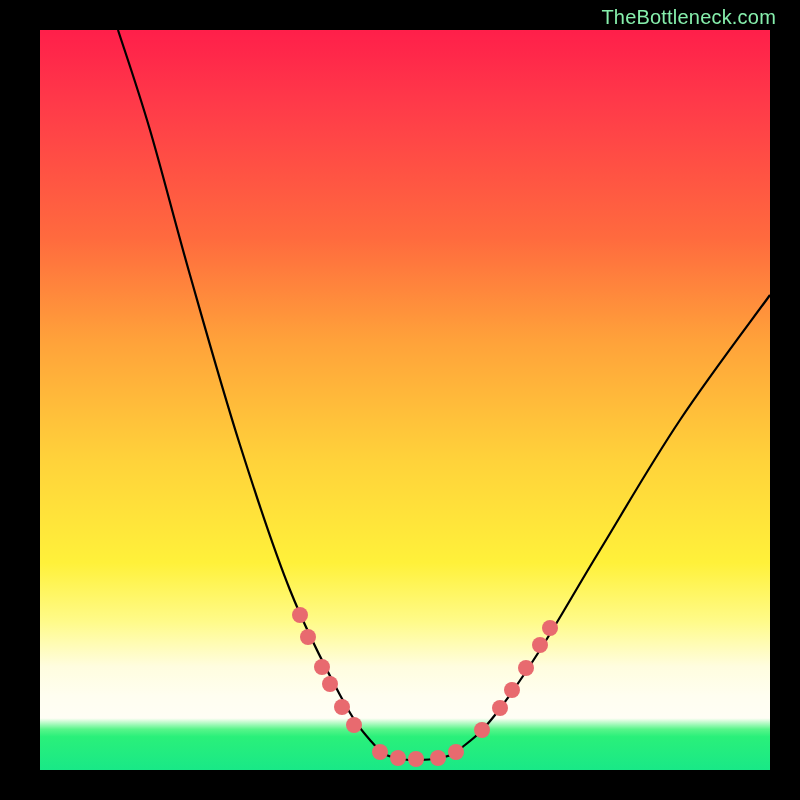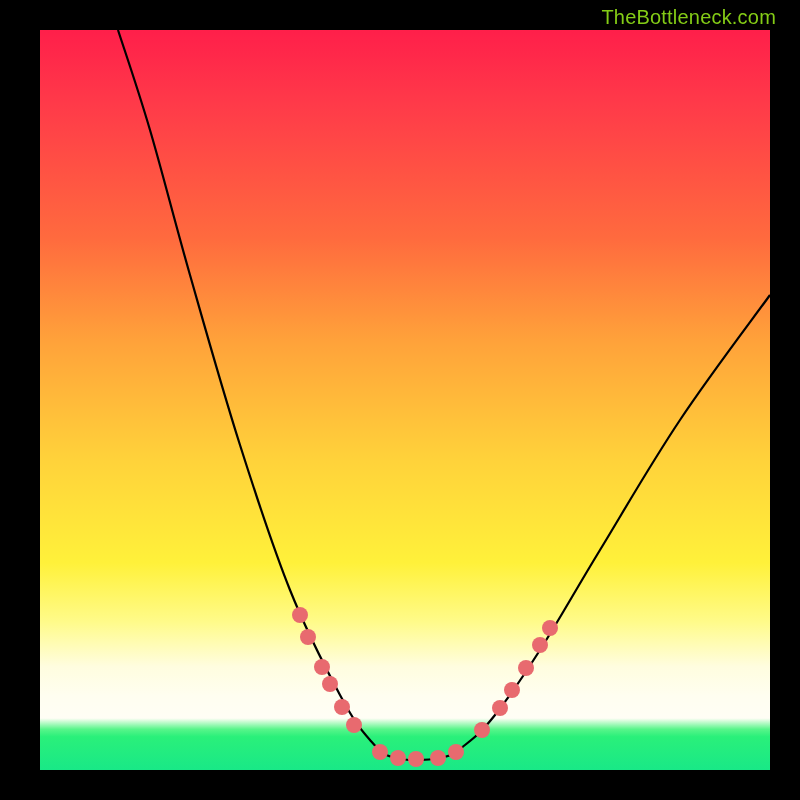--- a/index.html
+++ b/index.html
@@ -39,21 +39,21 @@
       #fffef5 93%,
       #58f58a 94.5%,
       #2af07a 95.5%,
       #19e887 100%
     );
   }
   .watermark {
     position: absolute;
     top: 6px;
     right: 24px;
-    color: #84cc16;
+    color: #86efac;
     font-size: 20px;
     letter-spacing: 0.2px;
     user-select: none;
   }
   svg.curve {
     position: absolute;
     left: 0;
     top: 0;
     width: 730px;
     height: 740px;

